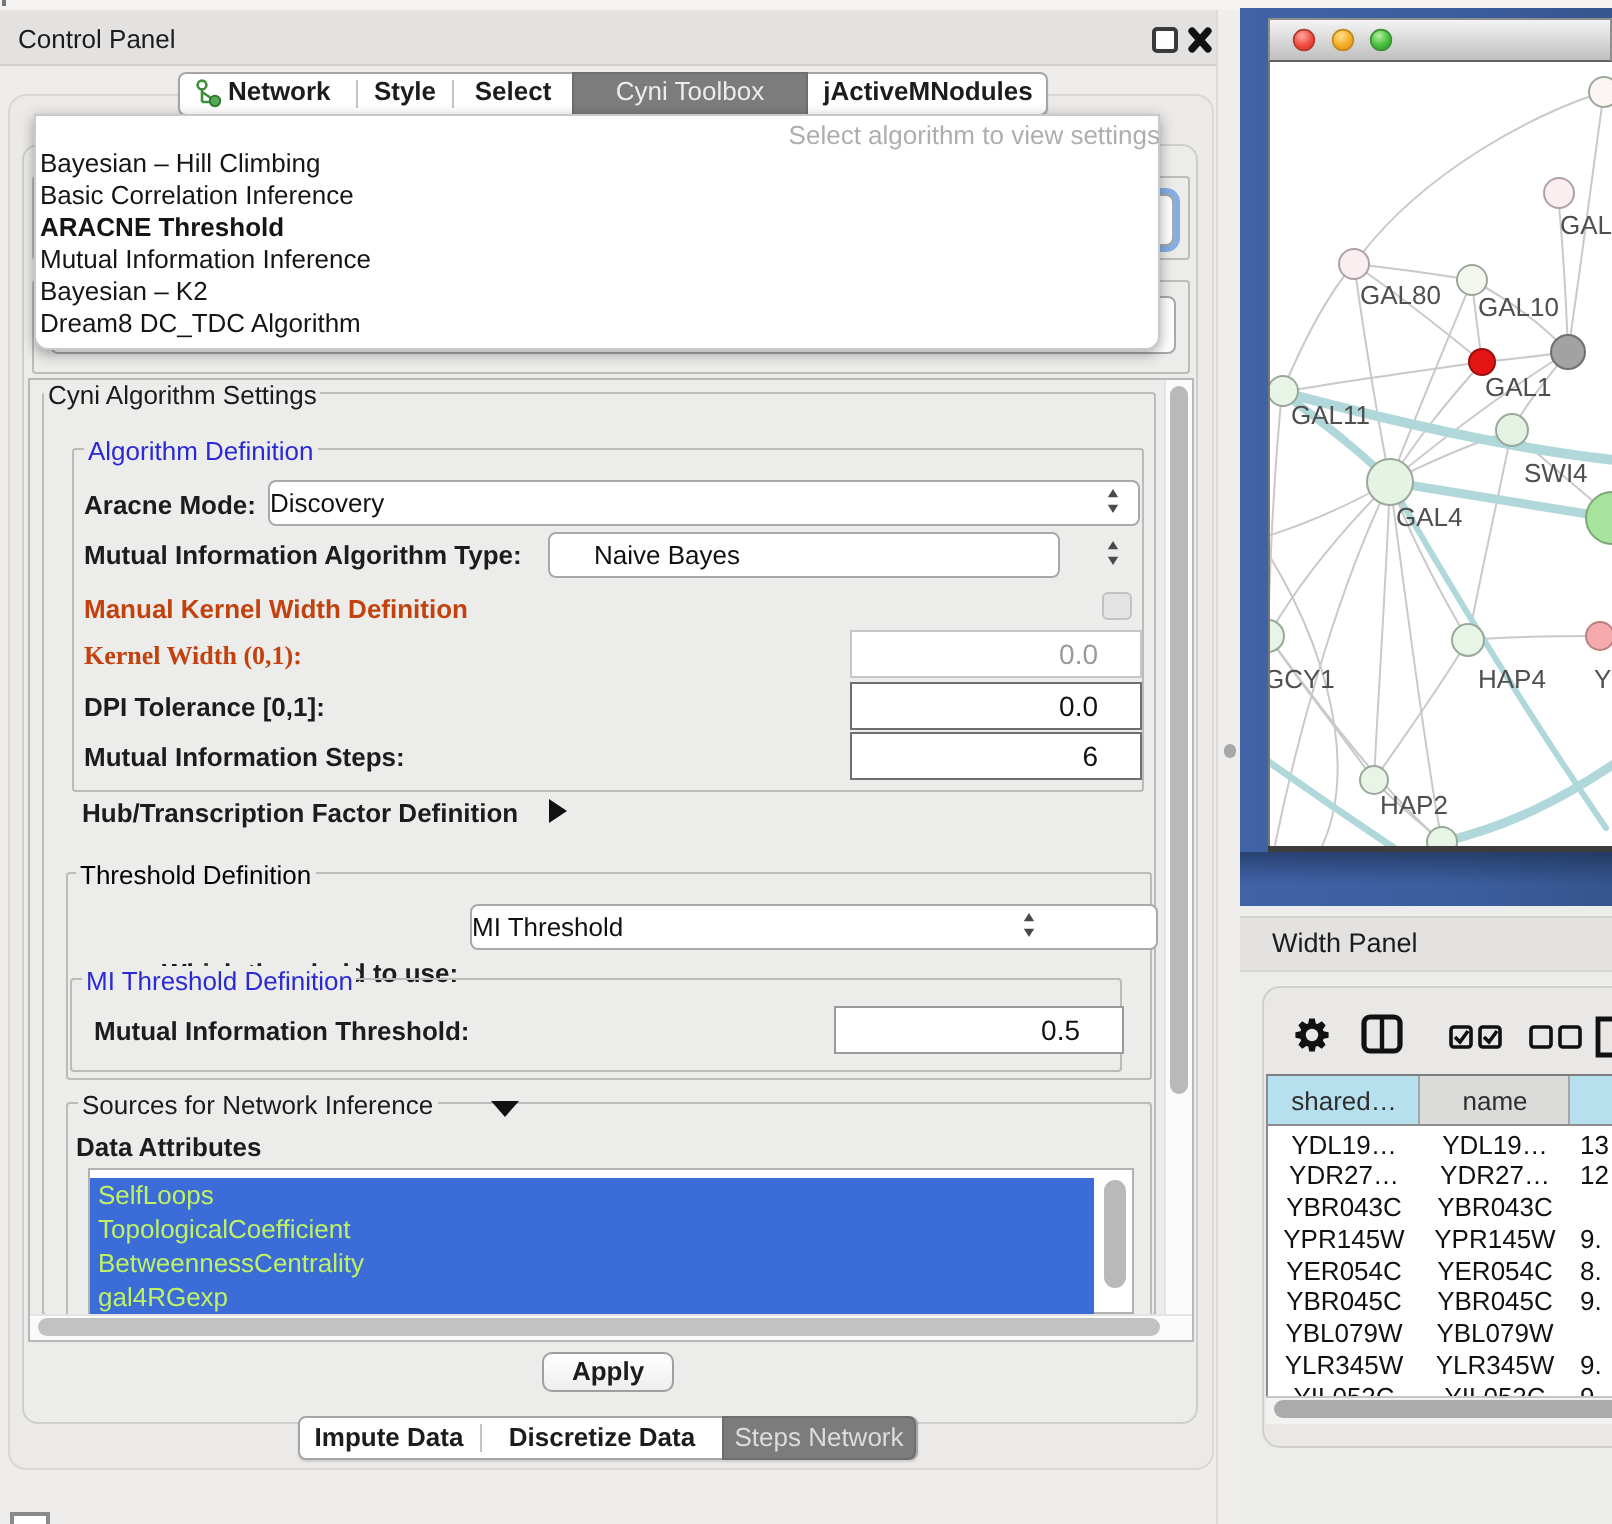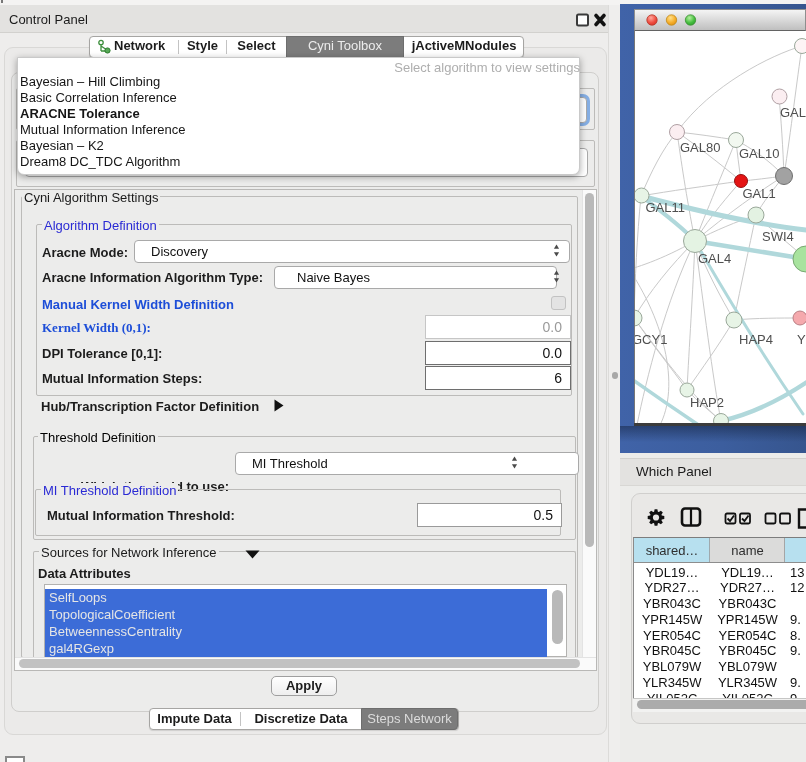--- a/index.html
+++ b/index.html
@@ -1,25 +1,25 @@
 <!DOCTYPE html>
 <html><head>
 <meta charset="utf-8">
 <style>
   * { margin:0; padding:0; box-sizing:border-box; }
   html,body { width:806px; height:762px; overflow:hidden; }
   body { position:relative; background:#eeedec; font-family:"Liberation Sans", sans-serif; }
   .abs { position:absolute; }
   .lbl { font-size:13px; font-weight:bold; color:#1c1c1c; white-space:nowrap; }
-  .dis { color:#1d4ed8; }
+  .dis { color:#c2410c; }
   .combo { position:absolute; background:#fff; border:1px solid #a9a9a9; border-radius:4px;
-           font-size:13px; color:#111; line-height:21px; padding-left:16px; white-space:nowrap; }
+           font-size:13px; color:#111; line-height:21px; padding-left:0; white-space:nowrap; }
   .updn { position:absolute; right:8px; top:4px; width:7px; height:13px; }
   .field { position:absolute; background:#fff; border:1px solid #6e6e6e;
-           font-size:14px; color:#111; text-align:right; padding-right:8px; white-space:nowrap; }
+           font-size:14px; color:#111; text-align:right; padding-right:21px; white-space:nowrap; }
   .fs { position:absolute; border:1px solid #bcbbb9; border-radius:2px; }
   .fs-t { position:absolute; font-size:13px; background:transparent; padding:0 2px; white-space:nowrap; }
 </style>
 </head>
 <body>
 
 <div class="abs" style="left:0;top:0;width:806px;height:5px;background:#f4f3f2;"></div>
 <div class="abs" style="left:1px;top:0;width:2px;height:3px;background:#777;"></div>
 
 <div class="abs" style="left:0;top:5px;width:608px;height:28px;background:#e3e2e0;border-bottom:1px solid #d2d1ce;"></div>
@@ -65,22 +65,22 @@
 
 <div class="fs" style="left:36px;top:224px;width:536px;height:172px;"></div>
 <div class="fs-t" style="left:42px;top:217.5px;color:#2a2ad4;background:#ececeb;">Algorithm Definition</div>
 
 <div class="abs lbl" style="left:42px;top:245px;">Aracne Mode:</div>
 <div class="combo" style="left:134px;top:240px;width:436px;height:23px;">Discovery</div>
 <svg class="updn" style="left:553px;top:244px;position:absolute;" width="7" height="14" viewBox="0 0 7 14">
   <path d="M3.5 0.5 L6.3 5 L0.7 5 Z" fill="#4a4a4a"></path>
     <path d="M3.5 13.5 L6.3 9 L0.7 9 Z" fill="#4a4a4a"></path>
 </svg>
-<div class="abs lbl" style="left:42px;top:270px;">Aracne Information Algorithm Type:</div>
-<div class="combo" style="left:274px;top:266px;width:283px;height:23px;padding-left:22px;">Naive Bayes</div>
+<div class="abs lbl" style="left:42px;top:270px;">Mutual Information Algorithm Type:</div>
+<div class="combo" style="left:274px;top:266px;width:256px;height:23px;padding-left:22px;">Naive Bayes</div>
 <svg class="updn" style="left:553px;top:270px;position:absolute;" width="7" height="14" viewBox="0 0 7 14">
   <path d="M3.5 0.5 L6.3 5 L0.7 5 Z" fill="#4a4a4a"></path>
     <path d="M3.5 13.5 L6.3 9 L0.7 9 Z" fill="#4a4a4a"></path>
 </svg>
 <div class="abs lbl dis" style="left:42px;top:297px;">Manual Kernel Width Definition</div>
 <div class="abs" style="left:551px;top:296px;width:15px;height:14px;background:#e3e3e3;border:1px solid #c2c2c2;border-radius:3px;"></div>
 
 <div class="abs lbl dis" style="left:42px;top:320px;font-family:Liberation Serif, serif;">Kernel Width (0,1):</div>
 <div class="field" style="left:425px;top:315px;width:146px;height:24px;border:1px solid #c6c6c6;color:#9a9a9a;line-height:22px;">0.0</div>
 <div class="abs lbl" style="left:42px;top:346px;">DPI Tolerance [0,1]:</div>
@@ -109,34 +109,34 @@
 <div class="field" style="left:417px;top:503px;width:145px;height:24px;border:1px solid #9a9a9a;line-height:22px;">0.5</div>
 
 <div class="fs" style="left:33px;top:551px;width:543px;height:108px;border-bottom:none;"></div>
 <div class="fs-t" style="left:39px;top:544.5px;color:#1a1a1a;background:#ececeb;">Sources for Network Inference</div>
 <svg class="abs" style="left:245px;top:550px;" width="15" height="9" viewBox="0 0 15 9">
   <path d="M0.5 0.5 L14.5 0.5 L7.5 8.5 Z" fill="#111"></path>
 </svg>
 <div class="abs lbl" style="left:38px;top:566px;text-align:center;">Data Attributes</div>
 
 <div class="abs" style="left:44px;top:584px;width:523px;height:73px;background:#fff;border:1px solid #b3b2b0;"></div>
-<div class="abs" style="left:45px;top:589px;width:502px;height:68px;background:#3c6cd7;color:#e5e5e5;font-size:13px;line-height:17px;padding-left:4px;overflow:hidden;">SelfLoops<br>TopologicalCoefficient<br>BetweennessCentrality<br>gal4RGexp</div>
+<div class="abs" style="left:45px;top:589px;width:502px;height:68px;background:#3c6cd7;color:#bef264;font-size:13px;line-height:17px;padding-left:4px;overflow:hidden;">SelfLoops<br>TopologicalCoefficient<br>BetweennessCentrality<br>gal4RGexp</div>
 <div class="abs" style="left:552px;top:590px;width:11px;height:54px;background:#b9b9b9;border-radius:5.5px;"></div>
 
 <div class="abs" style="left:582px;top:190px;width:14px;height:467px;background:#fafafa;border-left:1px solid #e3e3e3;"></div>
 <div class="abs" style="left:585px;top:193px;width:9px;height:354px;background:#b9b9b9;border-radius:4.5px;"></div>
 <div class="abs" style="left:15px;top:657px;width:581px;height:13px;background:#fafafa;border-top:1px solid #e3e3e3;"></div>
 <div class="abs" style="left:19px;top:659px;width:561px;height:9px;background:#c2c2c2;border-radius:4.5px;"></div>
 
 <div class="abs" style="left:17px;top:57px;width:563px;height:118px;background:#fff;border:1px solid #c9c9c9;border-radius:0 0 7px 7px;box-shadow:0 2px 7px rgba(0,0,0,0.35);"></div>
 <div class="abs" style="left:17px;top:60px;width:563px;text-align:right;font-size:13px;color:#aeaeae;">Select algorithm to view settings</div>
 <div class="abs" style="left:20px;top:74px;font-size:13px;color:#151515;line-height:16px;">
 Bayesian – Hill Climbing<br>
 Basic Correlation Inference<br>
-<b>ARACNE Tolerance</b><br>
+<b>ARACNE Threshold</b><br>
 Mutual Information Inference<br>
 Bayesian – K2<br>
 Dream8 DC_TDC Algorithm
 </div>
 
 <div class="abs" style="left:271px;top:676px;width:66px;height:20px;background:linear-gradient(#ffffff,#eeeeee);border:1px solid #9f9f9f;border-radius:5px;text-align:center;font-size:13px;font-weight:bold;color:#1c1c1c;line-height:17px;">Apply</div>
 
 <div class="abs" style="left:149px;top:708px;width:310px;height:22px;background:#fff;border:1px solid #a6a5a3;border-radius:4px;box-shadow:0 1px 1px rgba(0,0,0,0.12);"></div>
 <div class="abs" style="left:361px;top:708px;width:97px;height:22px;background:#7c7c7c;border:1px solid #6e6e6e;border-radius:0 4px 4px 0;"></div>
 <div class="abs" style="left:240px;top:712px;width:1px;height:14px;background:#c3c3c3;"></div>
@@ -248,21 +248,21 @@
     <text x="738" y="344">HAP4</text>
     <text x="796" y="344">Y</text>
     <text x="689" y="407">HAP2</text>
   </g>
 </svg>
 </div>
 <div class="abs" style="left:634px;top:423px;width:172px;height:3px;background:#3c3c3c;"></div>
 
 <div class="abs" style="left:620px;top:453px;width:186px;height:5px;background:#ececea;"></div>
 <div class="abs" style="left:620px;top:458px;width:186px;height:28px;background:#e3e2e0;border-top:1px solid #d2d1ce;border-bottom:1px solid #d8d7d4;"></div>
-<div class="abs" style="left:636px;top:464px;font-size:13.5px;color:#1b1b1b;">Which Panel</div>
+<div class="abs" style="left:636px;top:464px;font-size:13.5px;color:#1b1b1b;">Width Panel</div>
 <div class="abs" style="left:620px;top:486px;width:186px;height:276px;background:#ececea;"></div>
 
 <div class="abs" style="left:631px;top:493px;width:185px;height:231px;background:#e9e8e6;border:1px solid #d0cfcd;border-radius:9px 0 0 9px;"></div>
 
 <svg class="abs" style="left:646px;top:506px;" width="160" height="26" viewBox="0 0 160 26">
   <path fill="#111" d="M 8.11 5.70 L 8.62 3.21 L 11.38 3.21 L 11.89 5.70 L 12.77 6.06 L 14.88 4.67 L 16.83 6.62 L 15.44 8.73 L 15.80 9.61 L 18.29 10.12 L 18.29 12.88 L 15.80 13.39 L 15.44 14.27 L 16.83 16.38 L 14.88 18.33 L 12.77 16.94 L 11.89 17.30 L 11.38 19.79 L 8.62 19.79 L 8.11 17.30 L 7.23 16.94 L 5.12 18.33 L 3.17 16.38 L 4.56 14.27 L 4.20 13.39 L 1.71 12.88 L 1.71 10.12 L 4.20 9.61 L 4.56 8.73 L 3.17 6.62 L 5.12 4.67 L 7.23 6.06 Z"></path>
   <circle cx="10" cy="11.5" r="3.1" fill="#e9e8e6"></circle>
   <g fill="none" stroke="#111">
     <rect x="36" y="2.5" width="18" height="17" rx="3" stroke-width="2.6"></rect>
     <line x1="45" y1="2.5" x2="45" y2="19.5" stroke-width="2.2"></line>

